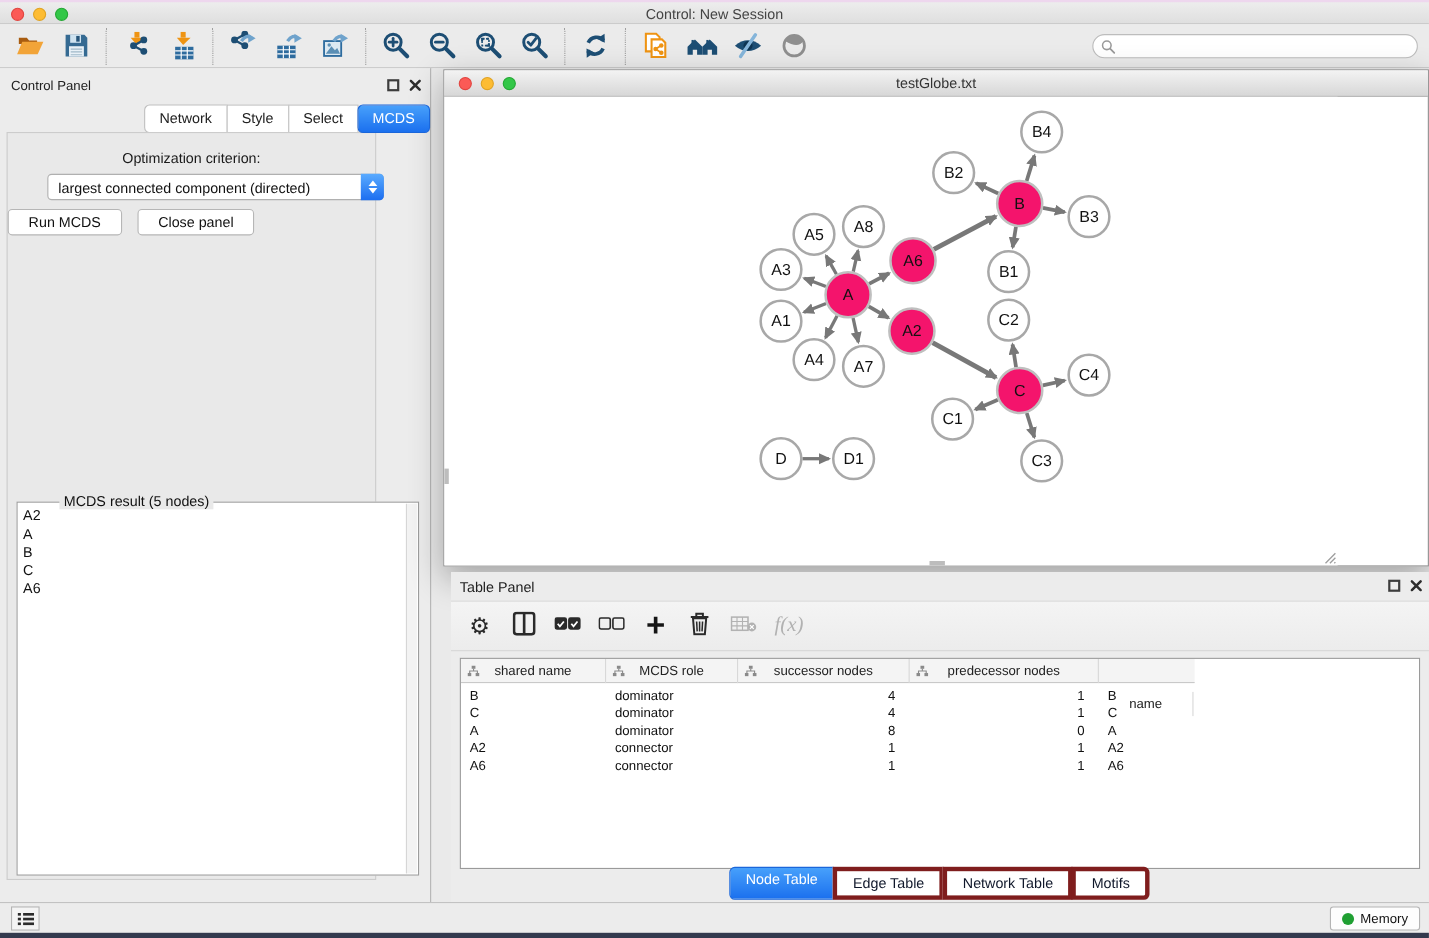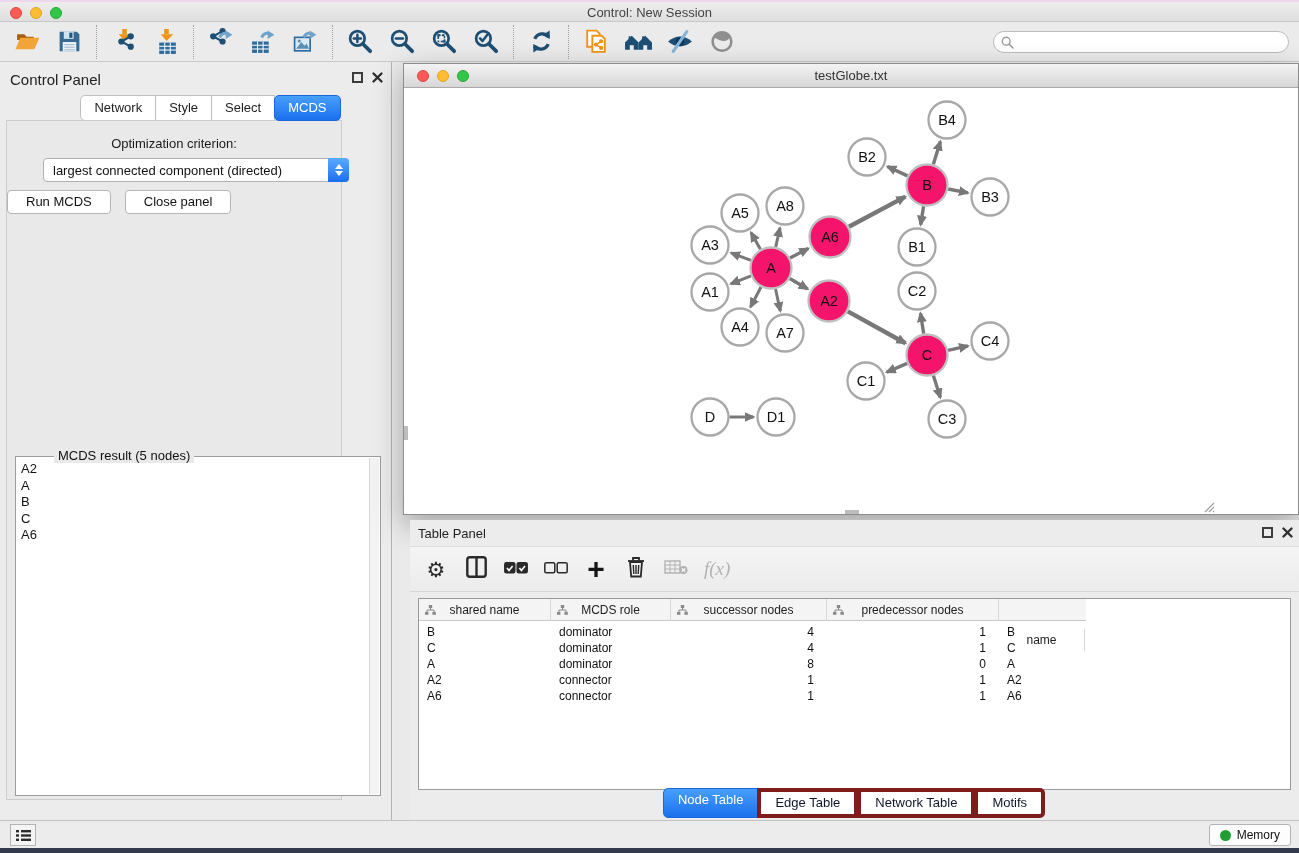--- a/index.html
+++ b/index.html
@@ -26,26 +26,26 @@
   .tb-btn svg { display:block; }
   .tb-sep { width:1px; height:34px; border-left:1px dotted #9f9f9f; margin:0 6px; }
   .search-wrap { position:absolute; right:10px; top:9px; width:296px; height:22px;
     background:#fff; border:1px solid #bdbdbd; border-radius:11px; display:flex; align-items:center; padding-left:7px; }
   .search-wrap input { border:none; outline:none; background:transparent; flex:1; height:18px;
     font-size:12px; font-family:"Liberation Sans",sans-serif; color:#333; padding-left:5px; }
 
   
   .control-panel { position:absolute; left:0; top:62px; width:392px; height:758px;
     background:#ececec; border-right:1px solid #b3b3b3; }
-  .cp-header { position:absolute; left:10px; top:9px; font-size:15px; color:#222; }
+  .cp-header { position:absolute; left:10px; top:9px; font-size:12px; color:#222; }
   .panel-icons { position:absolute; right:8px; top:10px; display:flex; gap:9px; align-items:center; }
   .float-ico { width:11px; height:11px; border:2px solid #3c3c3c; }
   .close-ico svg { display:block; }
 
-  .cp-tabs { position:absolute; left:0; right:0; top:33px; display:flex; justify-content:center;margin-left:31px; }
+  .cp-tabs { position:absolute; left:0; right:0; top:33px; display:flex; justify-content:flex-end;margin-left:31px; }
   .cp-tab { background:#fff; border:1px solid #bfbfbf; margin-left:-1px; padding:4px 13px 5px;
     font-size:13px; color:#222; position:relative; }
   .cp-tab.first { border-radius:5px 0 0 5px; }
   .cp-tab.last { border-radius:0 5px 5px 0; }
   .cp-tab.active { background:linear-gradient(#47a0fb,#1b70ee); color:#fff; border:1px solid #1a66da;
     border-radius:5px; z-index:2; }
 
   .cp-sub { position:absolute; left:6px; top:58px; width:336px; height:680px;
     background:#e9e9e9; border:1px solid #cccccc; }
   .opt-label { position:absolute; left:0; right:0; top:15px; text-align:center; font-size:13px; color:#1a1a1a; }

